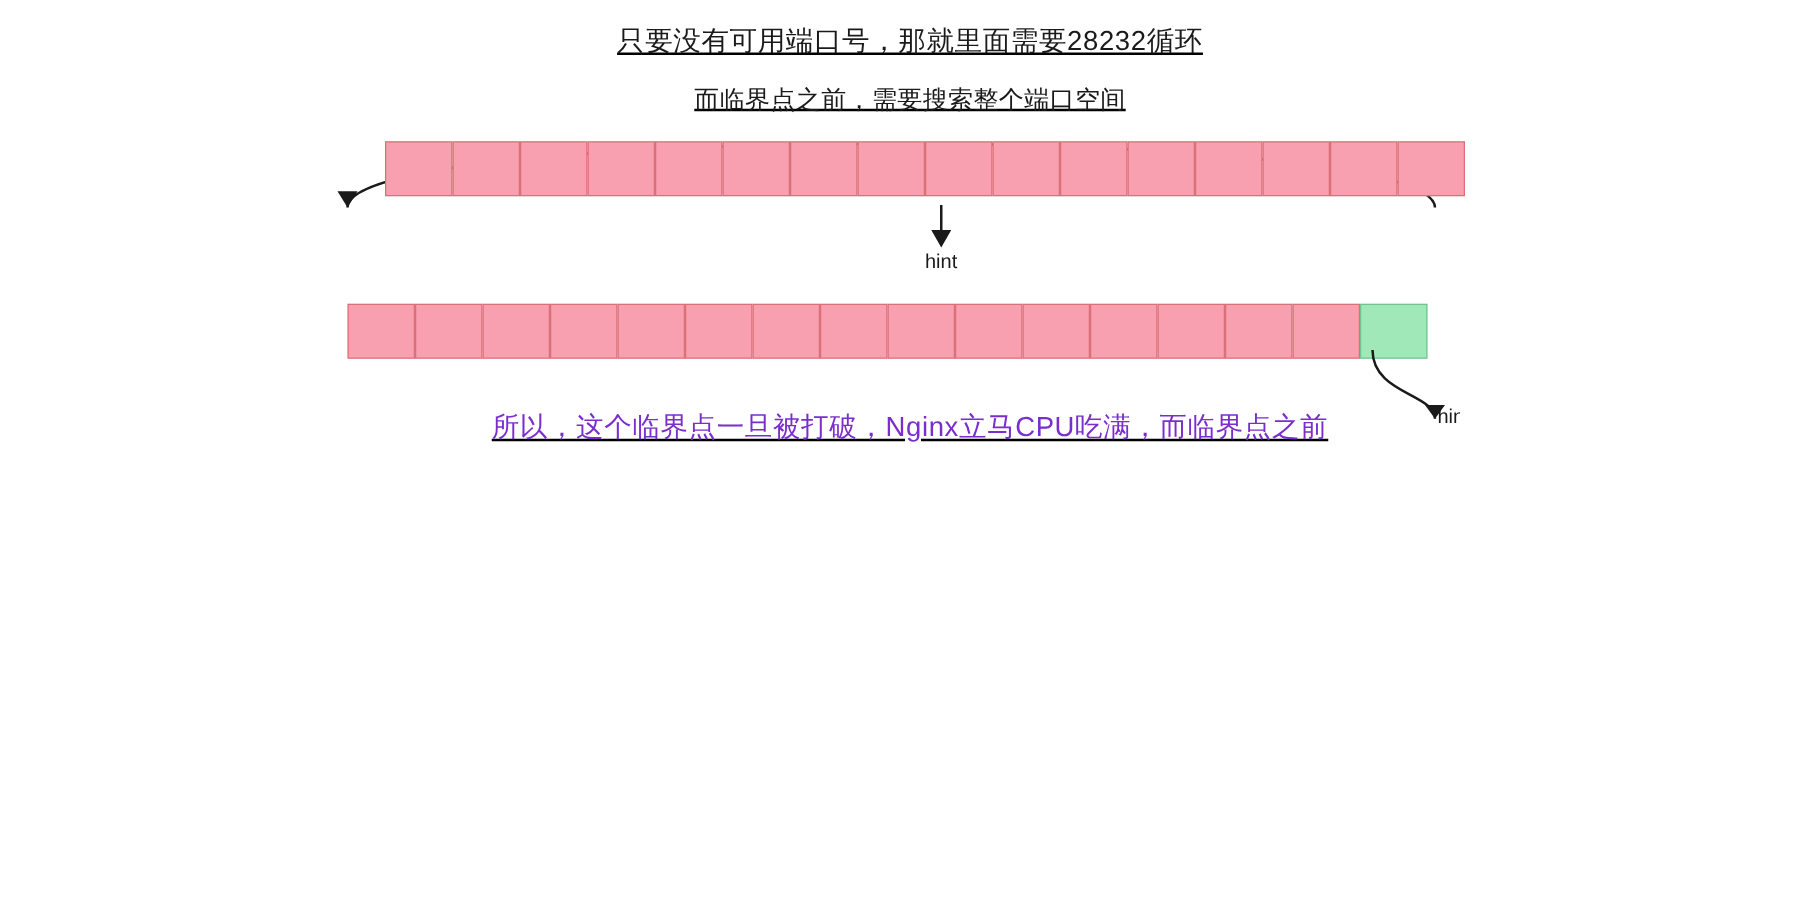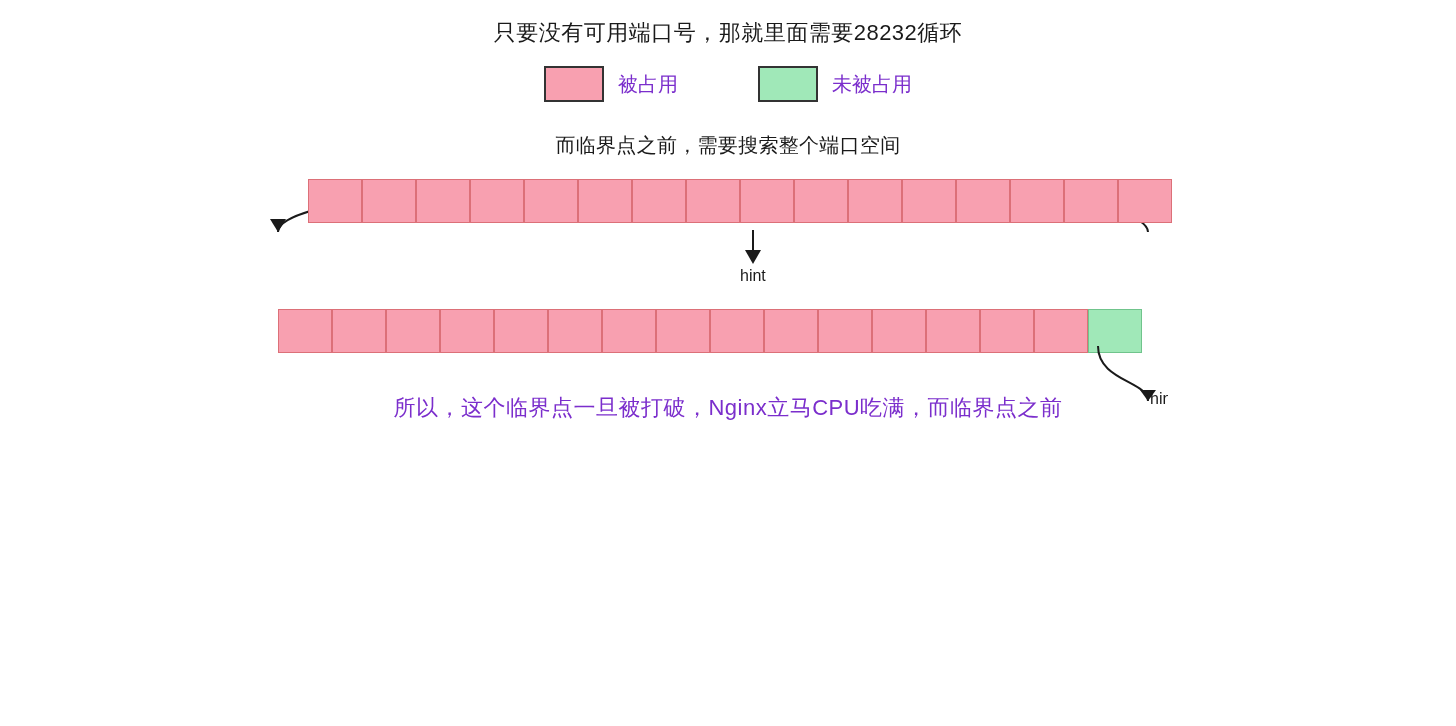--- a/index.html
+++ b/index.html
@@ -12,20 +12,21 @@
       position: relative;
     }
 
     .page-container {
       width: 100%;
       height: 100%;
       display: flex;
       flex-direction: column;
       align-items: center;
       padding: 18px 0 10px 0;
+      text-decoration: underline;
     }
 
     
     .top-label {
       font-size: 22px;
       color: #1a1a1a;
       font-weight: 500;
       margin-bottom: 18px;
       letter-spacing: 0.5px;
     }
@@ -138,30 +139,20 @@
     }
 
   </style>
 </head>
 <body>
 
 <div class="page-container">
 
   <div class="top-label">只要没有可用端口号，那就里面需要28232循环</div>
 
-  <div class="legend-row">
-    <div class="legend-item">
-      <div class="legend-box occupied"></div>
-      <span class="legend-label">被占用</span>
-    </div>
-    <div class="legend-item">
-      <div class="legend-box free"></div>
-      <span class="legend-label">未被占用</span>
-    </div>
-  </div>
 
   <div class="section-label">而临界点之前，需要搜索整个端口空间</div>
 
   <div class="port-bar-section" style="margin-top:10px;">
 
     <svg class="circular-arrow-svg" width="960" height="110">
 
       <path d="M 30 108 
                C 30 40, 900 40, 900 108" stroke="#1a1a1a" stroke-width="2" fill="none"></path>
 

